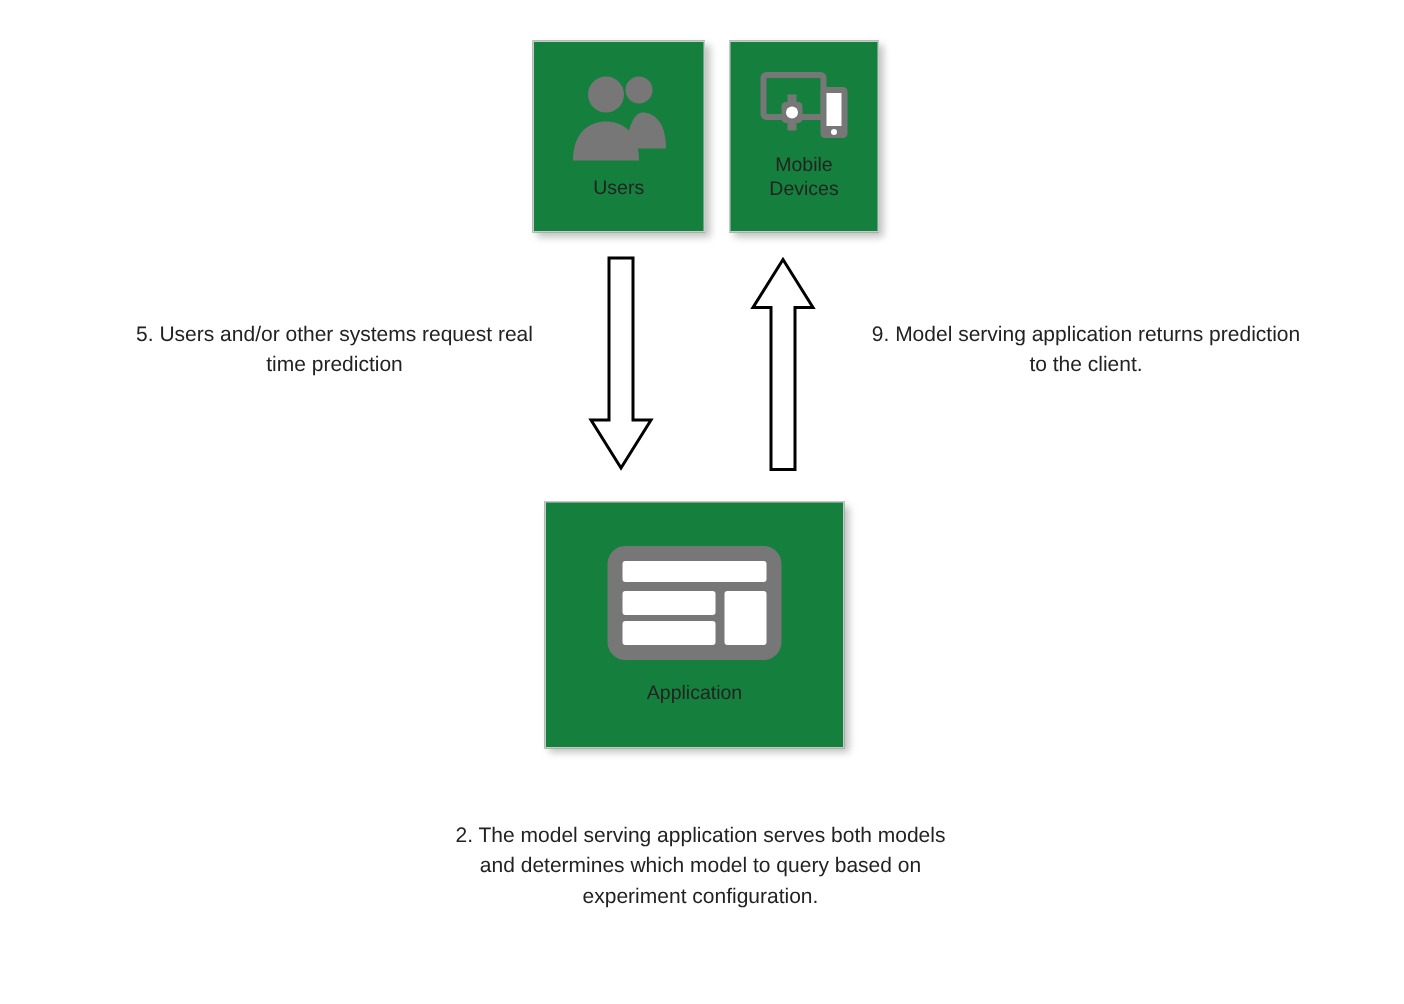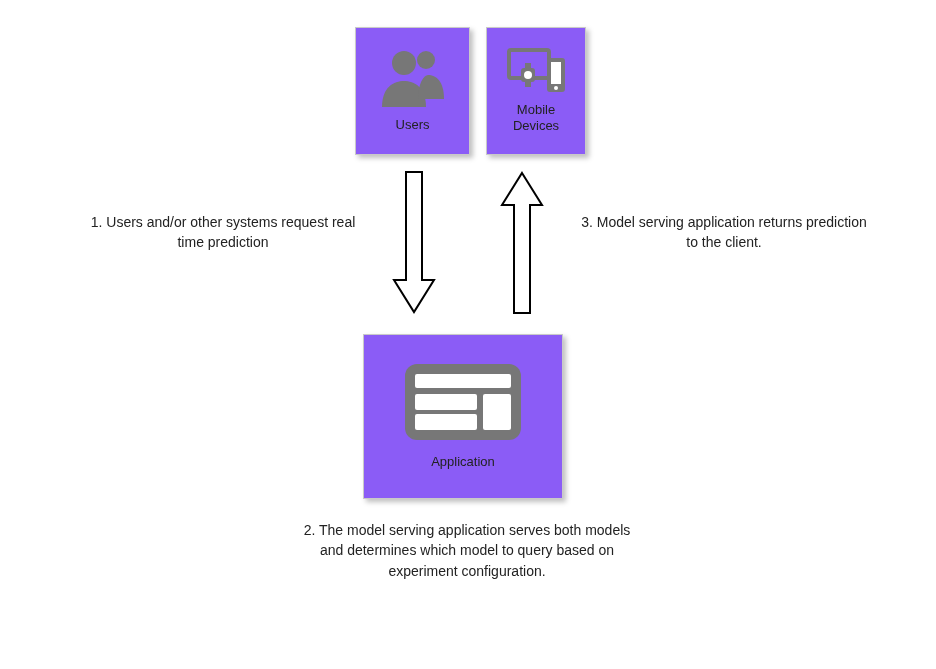--- a/index.html
+++ b/index.html
@@ -6,21 +6,21 @@
   body {
     width: 936px;
     height: 669px;
     font-family: Arial, Helvetica, sans-serif;
     background: #fff;
     position: relative;
     color: #222;
   }
   .card {
     position: absolute;
-    background: #8b5cf6;
+    background: #15803d;
     border: 1px solid #c9c9c9;
     box-shadow: 3px 3px 5px rgba(0,0,0,0.25);
     display: flex;
     flex-direction: column;
     align-items: center;
     justify-content: center;
     padding: 10px 8px 12px 8px;
   }
   .card .icon { flex: 0 0 auto; display: flex; align-items: center; justify-content: center; }
   .card .label {
@@ -102,17 +102,17 @@
 </div>
 
 <div class="arrow" style="left:500px; top:170px;">
   <svg width="44" height="145" viewBox="0 0 44 145">
     <g fill="#fff" stroke="#000" stroke-width="2" stroke-linejoin="miter">
       <path d="M22 3 L42 35 H30 V143 H14 V35 H2 Z"></path>
     </g>
   </svg>
 </div>
 
-<div class="caption" style="left:78px; top:212px; width:290px;">1. Users and/or other systems request real time prediction</div>
+<div class="caption" style="left:78px; top:212px; width:290px;">5. Users and/or other systems request real time prediction</div>
 
-<div class="caption" style="left:574px; top:212px; width:300px;">3. Model serving application returns prediction to the client.</div>
+<div class="caption" style="left:574px; top:212px; width:300px;">9. Model serving application returns prediction to the client.</div>
 
-<div class="caption" style="left:294px; top:520px; width:346px;">2. The model serving application serves both models and determines which model to query based on experiment configuration.</div>
+<div class="caption" style="left:294px; top:546px; width:346px;">2. The model serving application serves both models and determines which model to query based on experiment configuration.</div>
 
 </body></html>

